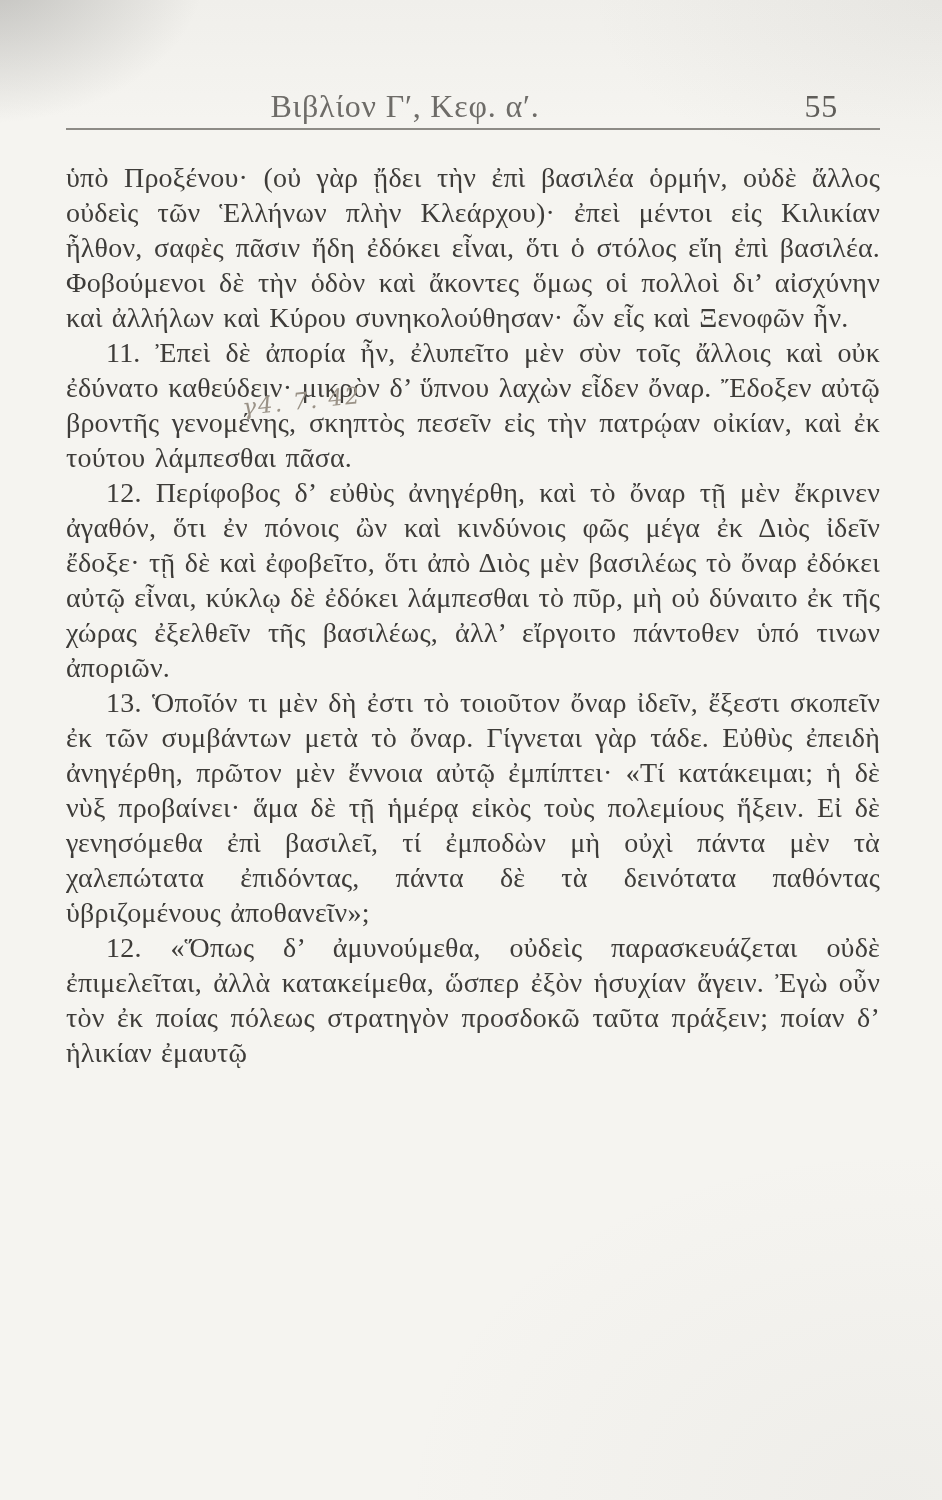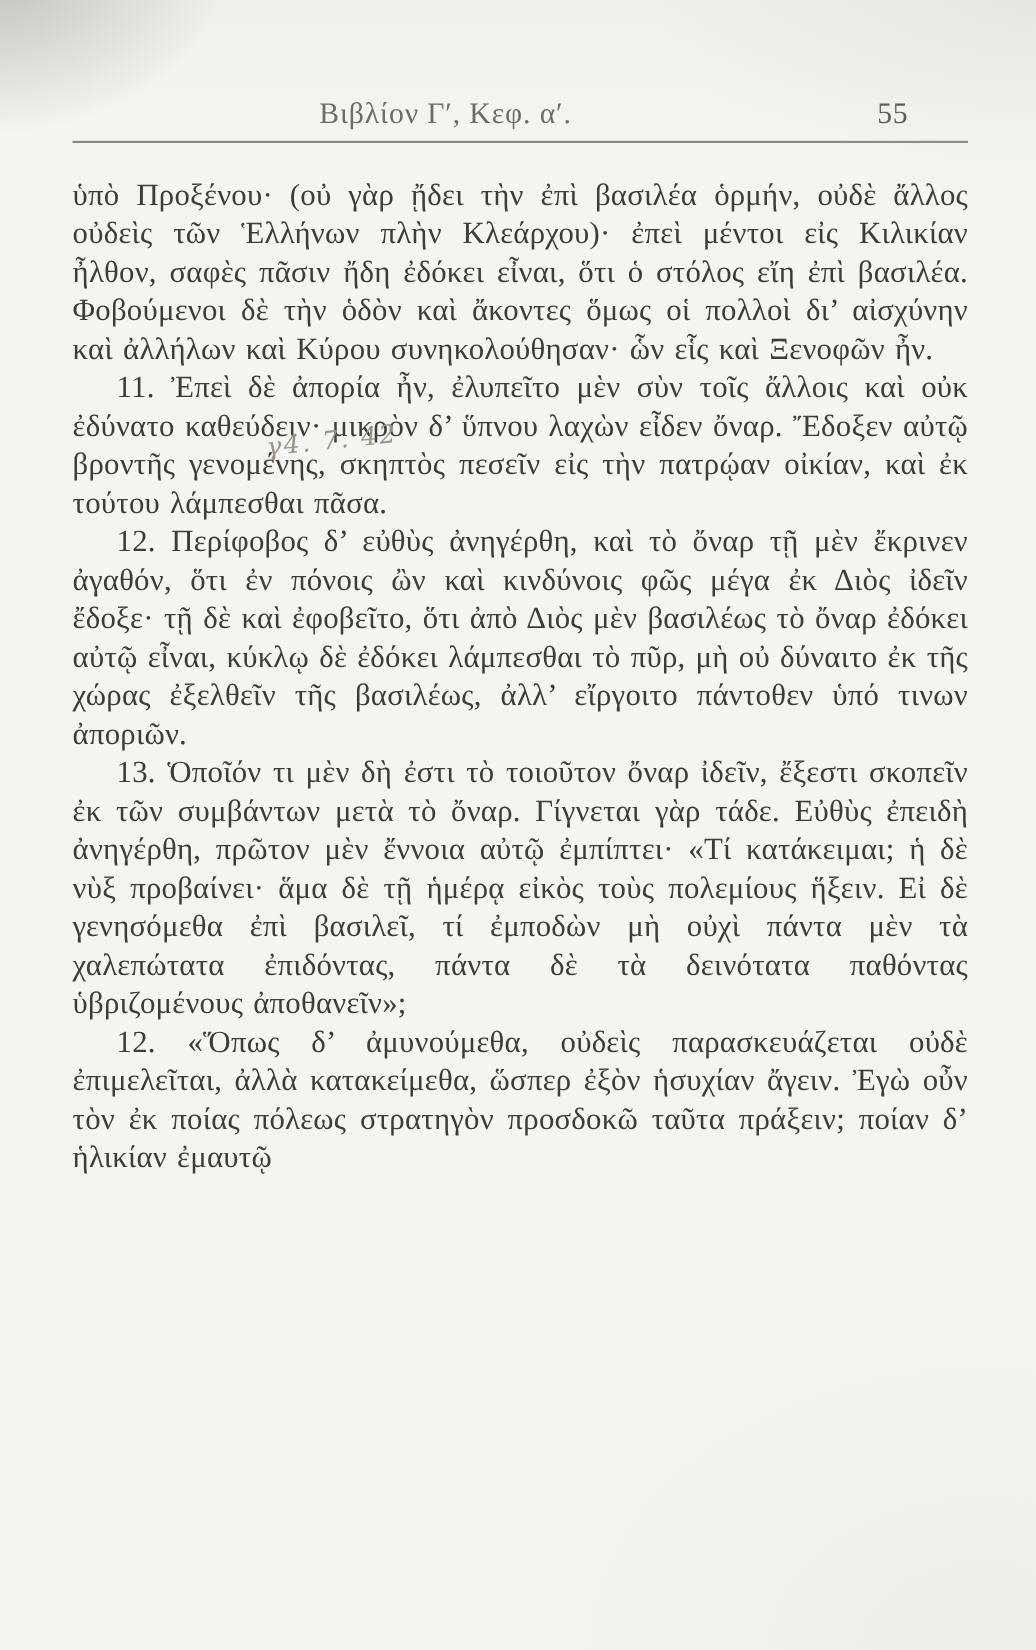--- a/index.html
+++ b/index.html
@@ -18,34 +18,34 @@
     background:
       radial-gradient(ellipse 320px 220px at -2% -2%, rgba(110,110,108,0.38), rgba(110,110,108,0.0) 70%),
       radial-gradient(ellipse 500px 260px at 100% 0%, rgba(150,148,144,0.10), rgba(150,148,144,0.0) 70%),
       radial-gradient(ellipse 700px 500px at 95% 100%, rgba(160,158,152,0.08), rgba(160,158,152,0.0) 70%),
       linear-gradient(180deg, #f0efeb 0%, #f5f4f0 8%, #f5f4f0 100%);
   }
   .header {
     position: relative;
     margin: 88px 62px 0 66px;
     height: 36px;
-    font-size: 27px;
+    font-size: 32px;
     letter-spacing: 0.8px;
     color: #6e6c68;
   }
   .header-title {
     position: absolute;
     left: 50%;
     transform: translateX(-50%) translateX(-68px);
     top: 0;
     white-space: nowrap;
   }
   .page-number {
     position: absolute;
-    right: 54px;
+    right: 42px;
     top: 0;
     color: #5f5d59;
   }
   .rule {
     margin: 4px 62px 0 66px;
     height: 0;
     border-top: 2px solid #8d8b86;
   }
   .text-block {
     margin: 30px 62px 0 66px;

